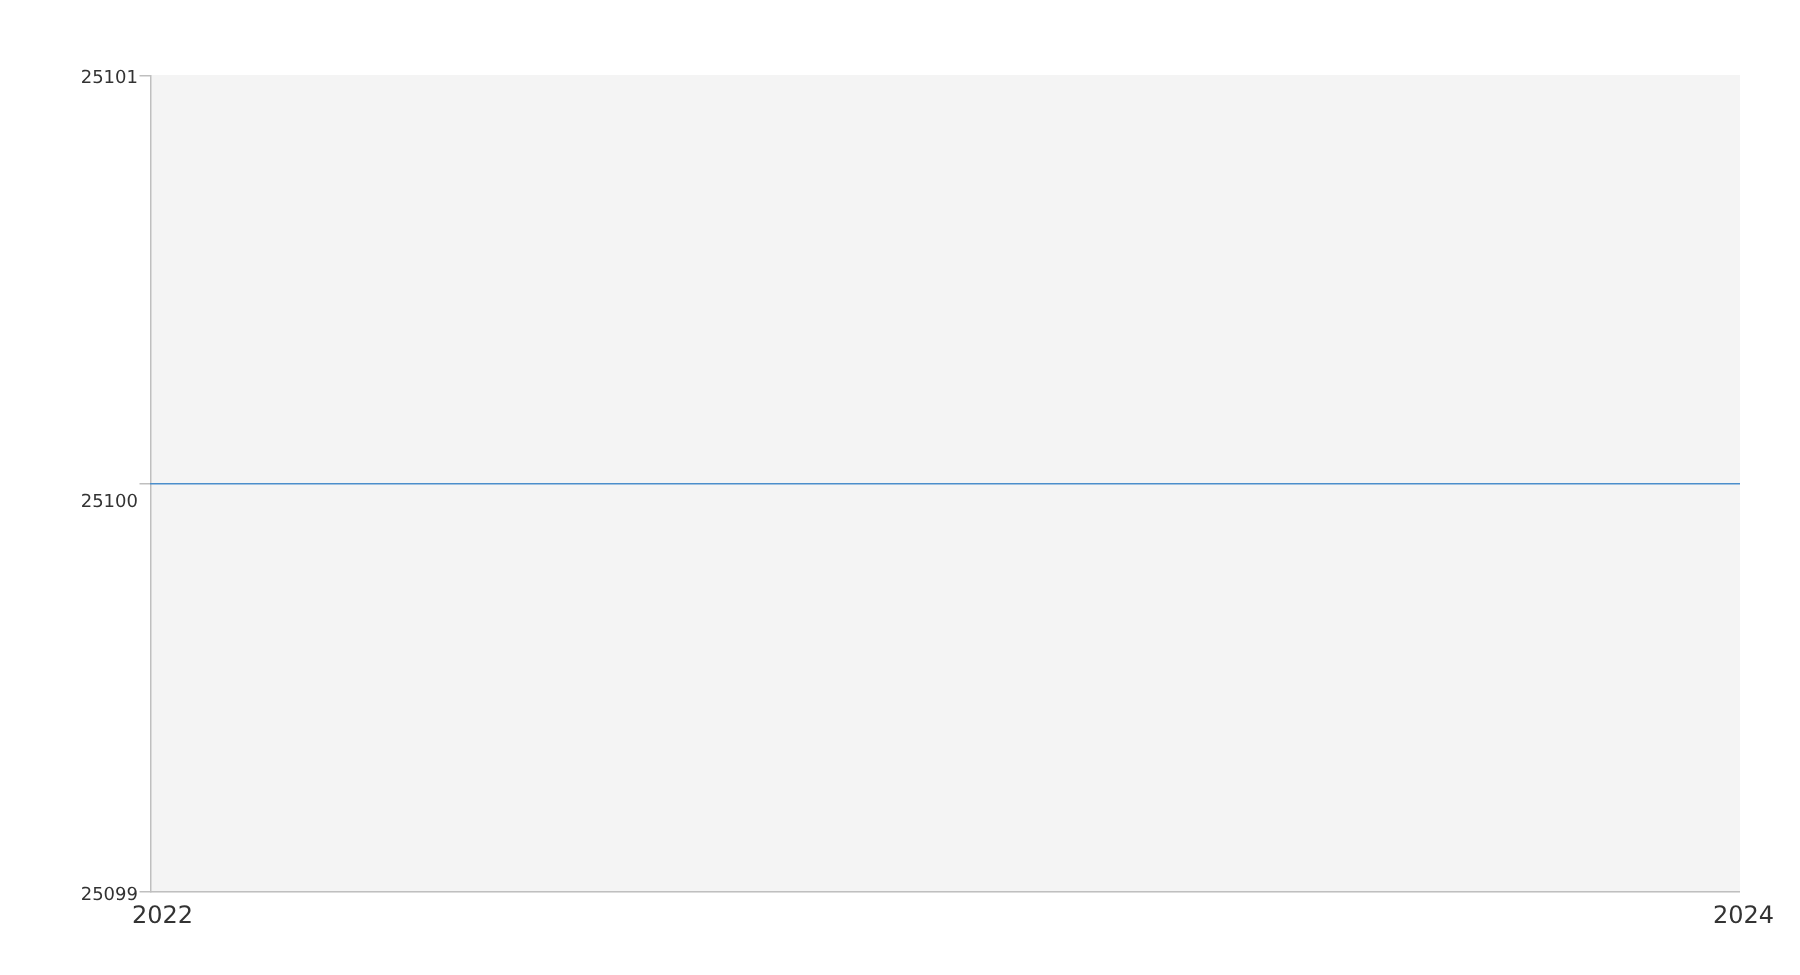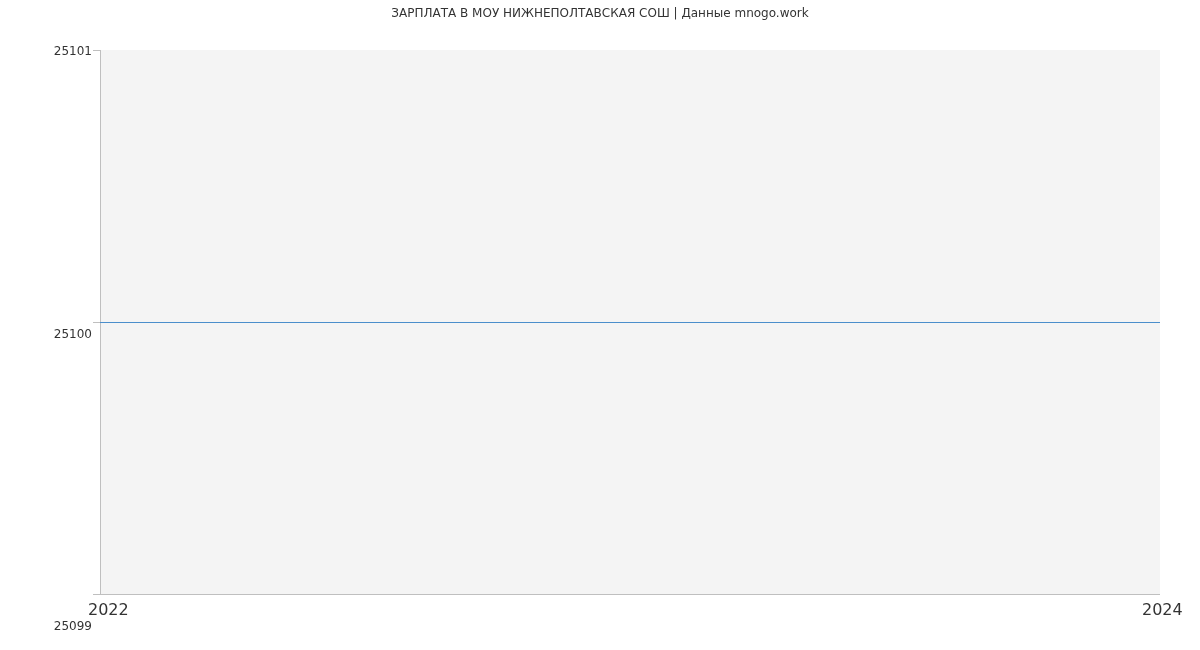--- a/index.html
+++ b/index.html
@@ -65,30 +65,29 @@
     width: 1060px;
     height: 0;
     border-top: 1.4px solid #4b8ecb;
   }
 </style>
 </head>
 <body>
 
 <div class="chart-wrap">
 
-  <div class="title">ЗАРПЛАТА В МОУ НИЖНЕПОЛТАВСКАЯ СОШ | Данные mnogo.work</div>
 
   <div class="plot"></div>
 
   <div class="ytick" style="top:50px;"></div>
   <div class="ytick" style="top:322px;"></div>
   <div class="ytick" style="top:594px;"></div>
 
   <div class="ylab" style="left:12px; top:44px;">25101</div>
   <div class="ylab" style="left:12px; top:327px;">25100</div>
-  <div class="ylab" style="left:12px; top:619px;">25099</div>
+  <div class="ylab" style="left:12px; top:589px;">25099</div>
 
   <div class="xlab" style="left:88px;  top:600px;">2022</div>
   <div class="xlab" style="left:1142px; top:600px;">2024</div>
 
   <div class="series-line" style="top:322px;"></div>
 
 </div>
 
 </body></html>

